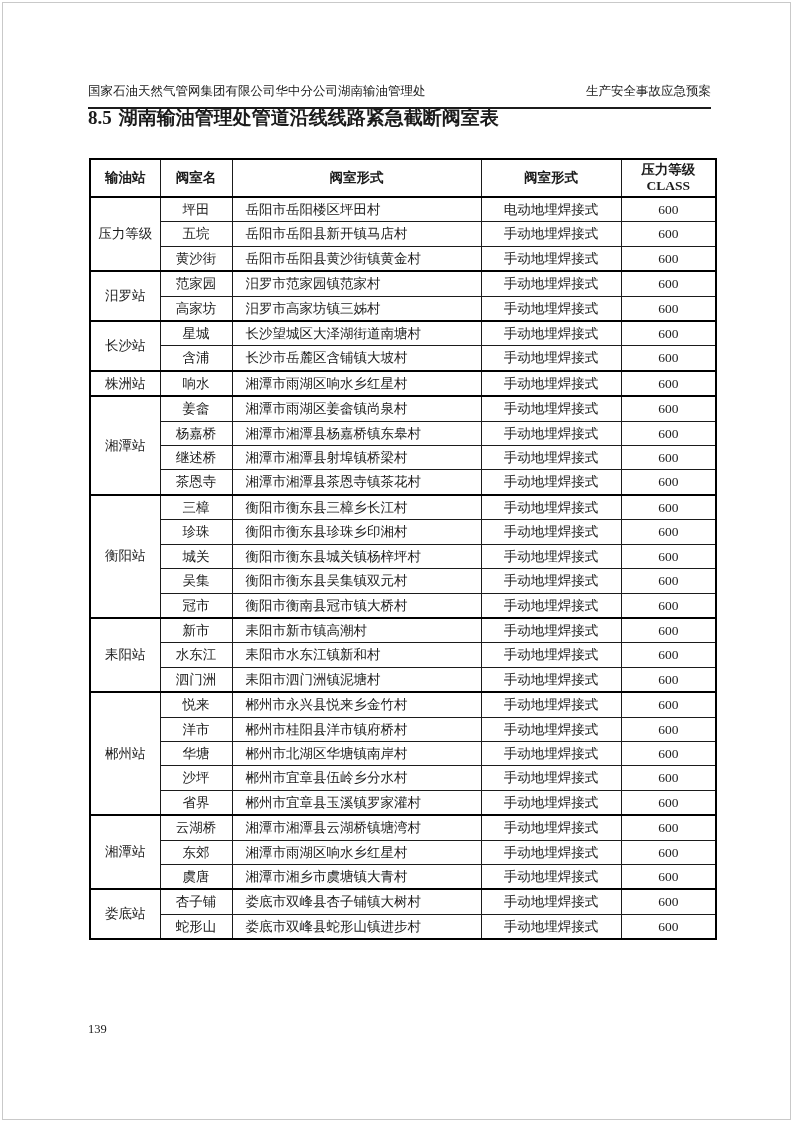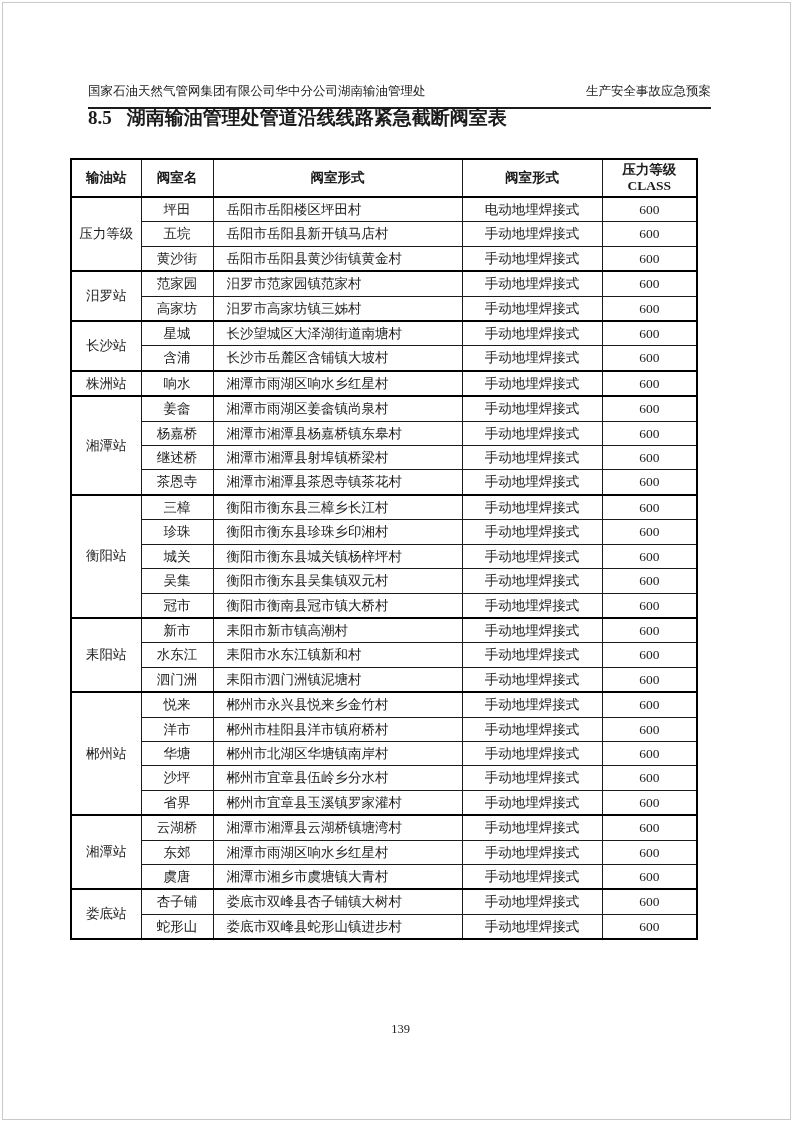--- a/index.html
+++ b/index.html
@@ -36,24 +36,24 @@
   }
   .doc-title {
     position: absolute;
     left: 88px;
     top: 106px;
     font-size: 19px;
     font-weight: bold;
     line-height: 24px;
     white-space: nowrap;
   }
-  .doc-title .title-number { margin-right: 15px; }
+  .doc-title .title-number { margin-right: 7px; }
   table.valve-table {
     position: absolute;
-    left: 70px;
+    left: 89px;
     top: 158px;
     width: 626px;
     border-collapse: collapse;
     table-layout: fixed;
   }
   table.valve-table th,
   table.valve-table td {
     border: 1px solid #1b1b1b;
     padding: 0;
     text-align: center;
@@ -86,21 +86,21 @@
     border-top: 2px solid #000;
   }
   table.valve-table tbody td.station {
     line-height: normal;
   }
   .page-number {
     position: absolute;
     left: 88px;
     width: 625px;
     top: 1022px;
-    text-align: center;
+    text-align: left;
     font-size: 12.5px;
   }
 </style>
 </head>
 <body>
 
 <div class="page-frame"></div>
 
 <div class="page-header">
   <span>国家石油天然气管网集团有限公司华中分公司湖南输油管理处</span>

